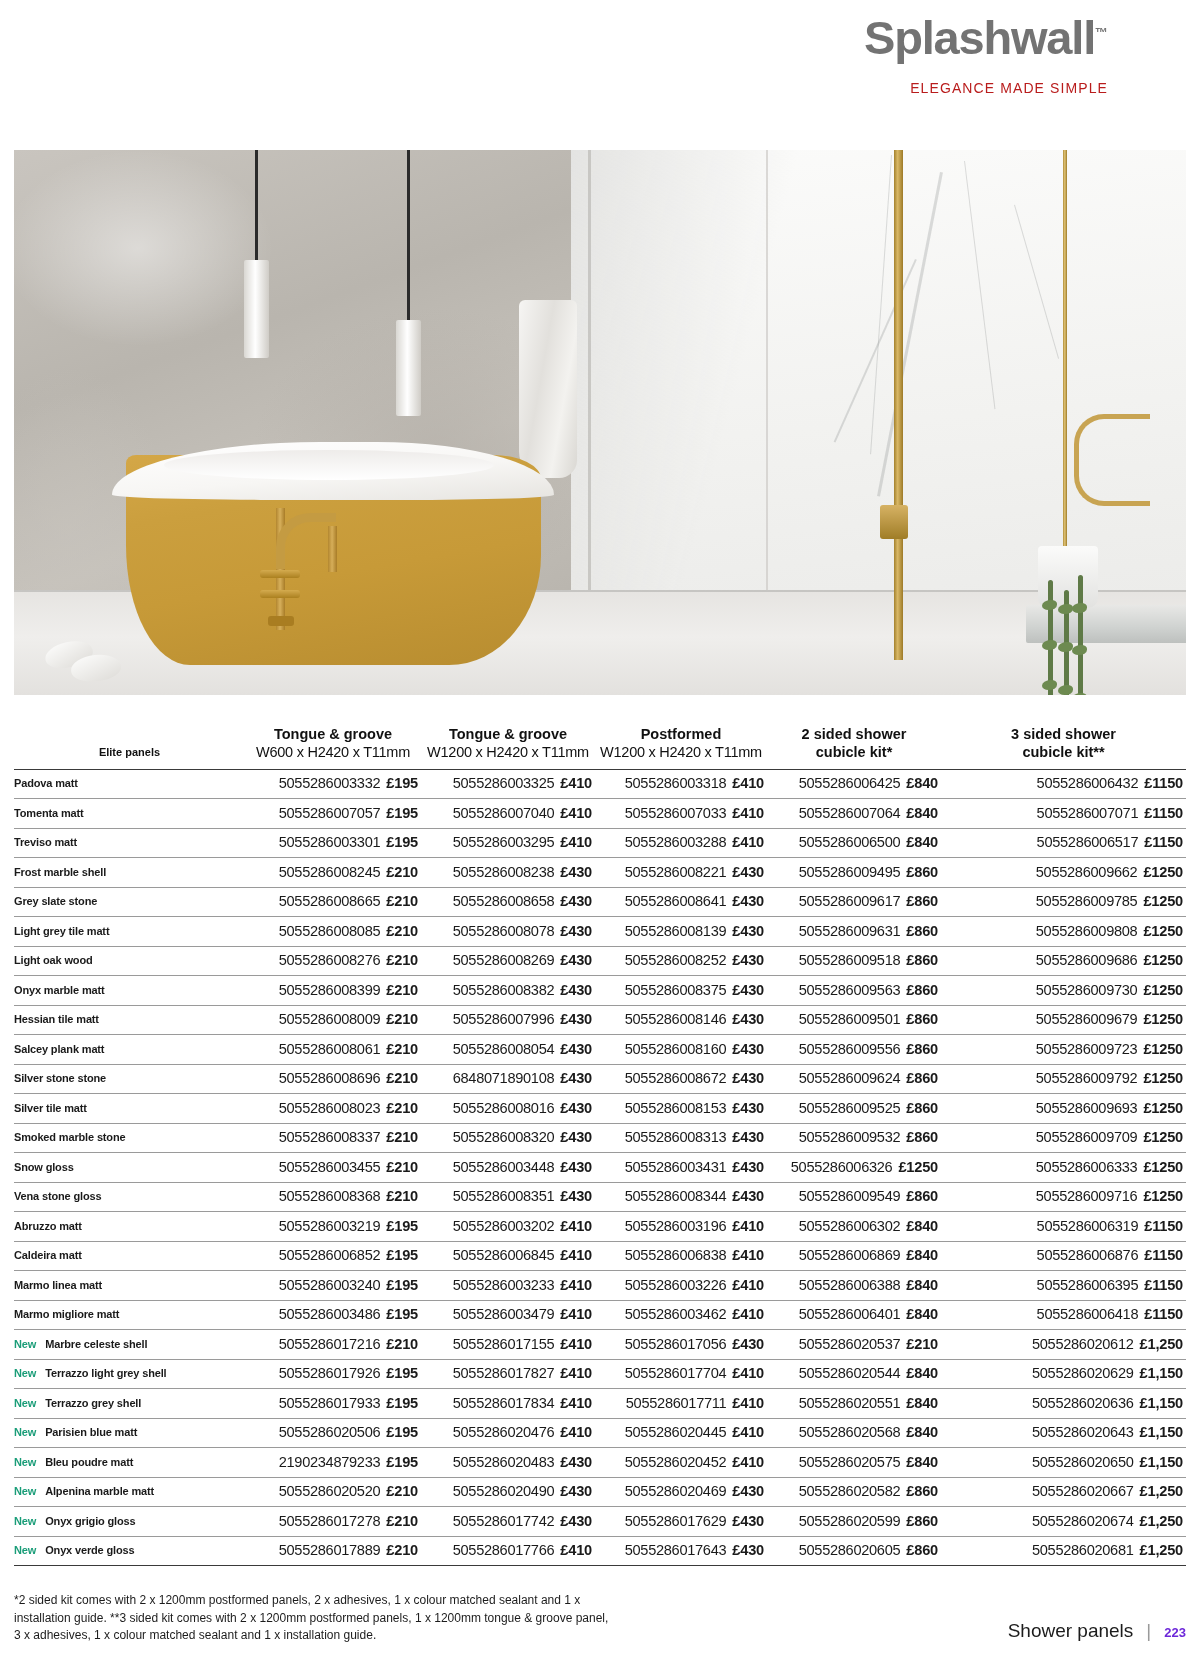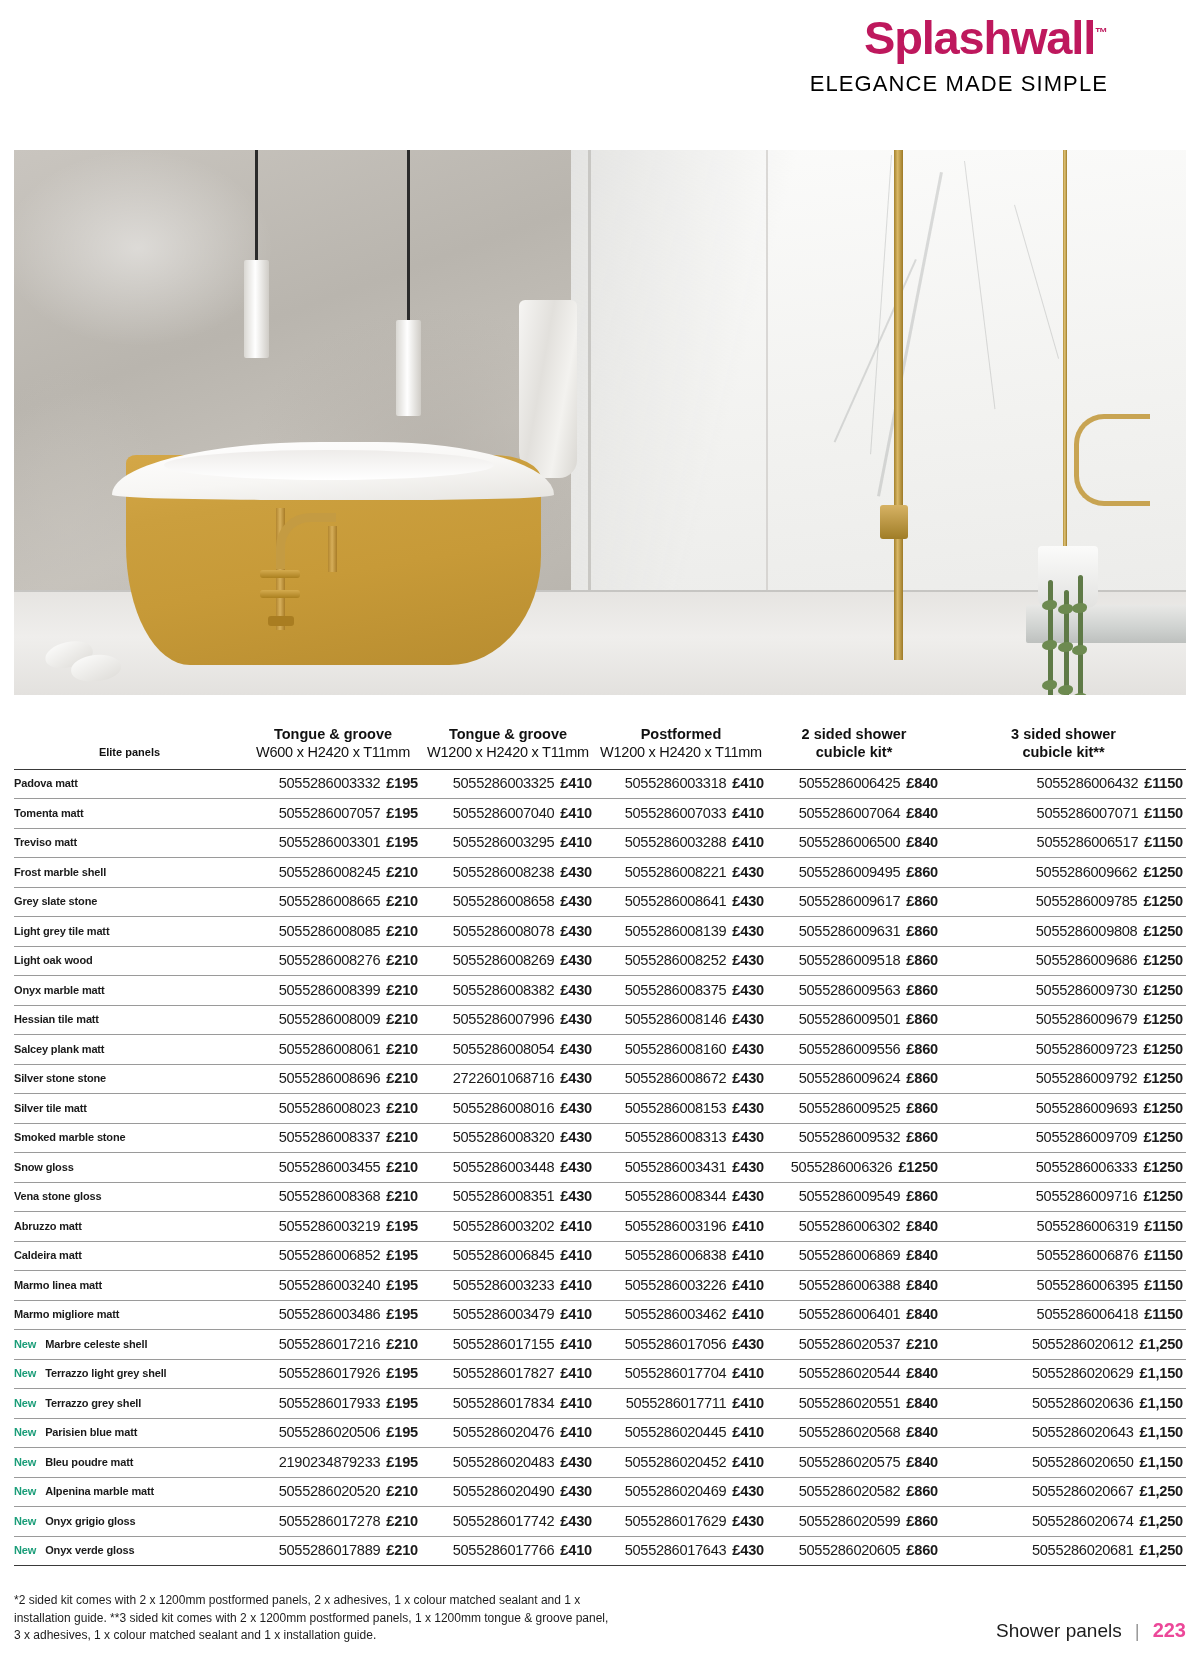--- a/index.html
+++ b/index.html
@@ -20,36 +20,36 @@
     padding: 14px 92px 0 0;
     display: flex;
     justify-content: flex-end;
     align-items: flex-start;
   }
   .brand { text-align: right; line-height: 1; }
   .brand-name {
     font-size: 47px;
     font-weight: 700;
     letter-spacing: -1.2px;
-    color: #be185d;
+    color: #737373;
     position: relative;
     display: inline-block;
   }
   .brand-tm {
     font-size: 13px;
     font-weight: 700;
     vertical-align: super;
     letter-spacing: 0;
   }
   .brand-tagline {
-    font-size: 22px;
+    font-size: 14px;
     font-weight: 400;
     letter-spacing: 1.1px;
-    color: #000000;
-    margin-top: 12px;
+    color: #b91c1c;
+    margin-top: 20px;
   }
 
   
   .hero {
     position: relative;
     margin: 0 14px;
     height: 545px;
     overflow: hidden;
     background: #d8d5d0;
   }
@@ -219,21 +219,21 @@
   }
   .footnote {
     font-size: 12px;
     line-height: 1.45;
     color: #1c1c1c;
     max-width: 600px;
   }
   .folio { display: flex; align-items: baseline; gap: 13px; padding-bottom: 2px; }
   .folio-label { font-size: 19px; color: #1c1c1c; }
   .folio-sep { font-size: 19px; color: #9a9a9a; }
-  .folio-num { font-size: 20px; font-weight: 700; color: #ec4899; }
+  .folio-num { font-size: 13px; font-weight: 700; color: #6d28d9; }
 </style>
 </head>
 <body>
 
 <div class="page-header">
   <div class="brand">
     <div class="brand-name"><span>Splashwall</span><span class="brand-tm">™</span></div>
     <div class="brand-tagline">ELEGANCE MADE SIMPLE</div>
   </div>
 </div>
@@ -410,21 +410,21 @@
           <td class="name"><span>Salcey plank matt</span></td>
           <td class="cell"><span class="code">5055286008061</span><span class="price">£210</span></td>
           <td class="cell"><span class="code">5055286008054</span><span class="price">£430</span></td>
           <td class="cell"><span class="code">5055286008160</span><span class="price">£430</span></td>
           <td class="cell"><span class="code">5055286009556</span><span class="price">£860</span></td>
           <td class="cell"><span class="code">5055286009723</span><span class="price">£1250</span></td>
         </tr>
         <tr>
           <td class="name"><span>Silver stone stone</span></td>
           <td class="cell"><span class="code">5055286008696</span><span class="price">£210</span></td>
-          <td class="cell"><span class="code">2722601068716</span><span class="price">£430</span></td>
+          <td class="cell"><span class="code">6848071890108</span><span class="price">£430</span></td>
           <td class="cell"><span class="code">5055286008672</span><span class="price">£430</span></td>
           <td class="cell"><span class="code">5055286009624</span><span class="price">£860</span></td>
           <td class="cell"><span class="code">5055286009792</span><span class="price">£1250</span></td>
         </tr>
         <tr>
           <td class="name"><span>Silver tile matt</span></td>
           <td class="cell"><span class="code">5055286008023</span><span class="price">£210</span></td>
           <td class="cell"><span class="code">5055286008016</span><span class="price">£430</span></td>
           <td class="cell"><span class="code">5055286008153</span><span class="price">£430</span></td>
           <td class="cell"><span class="code">5055286009525</span><span class="price">£860</span></td>

